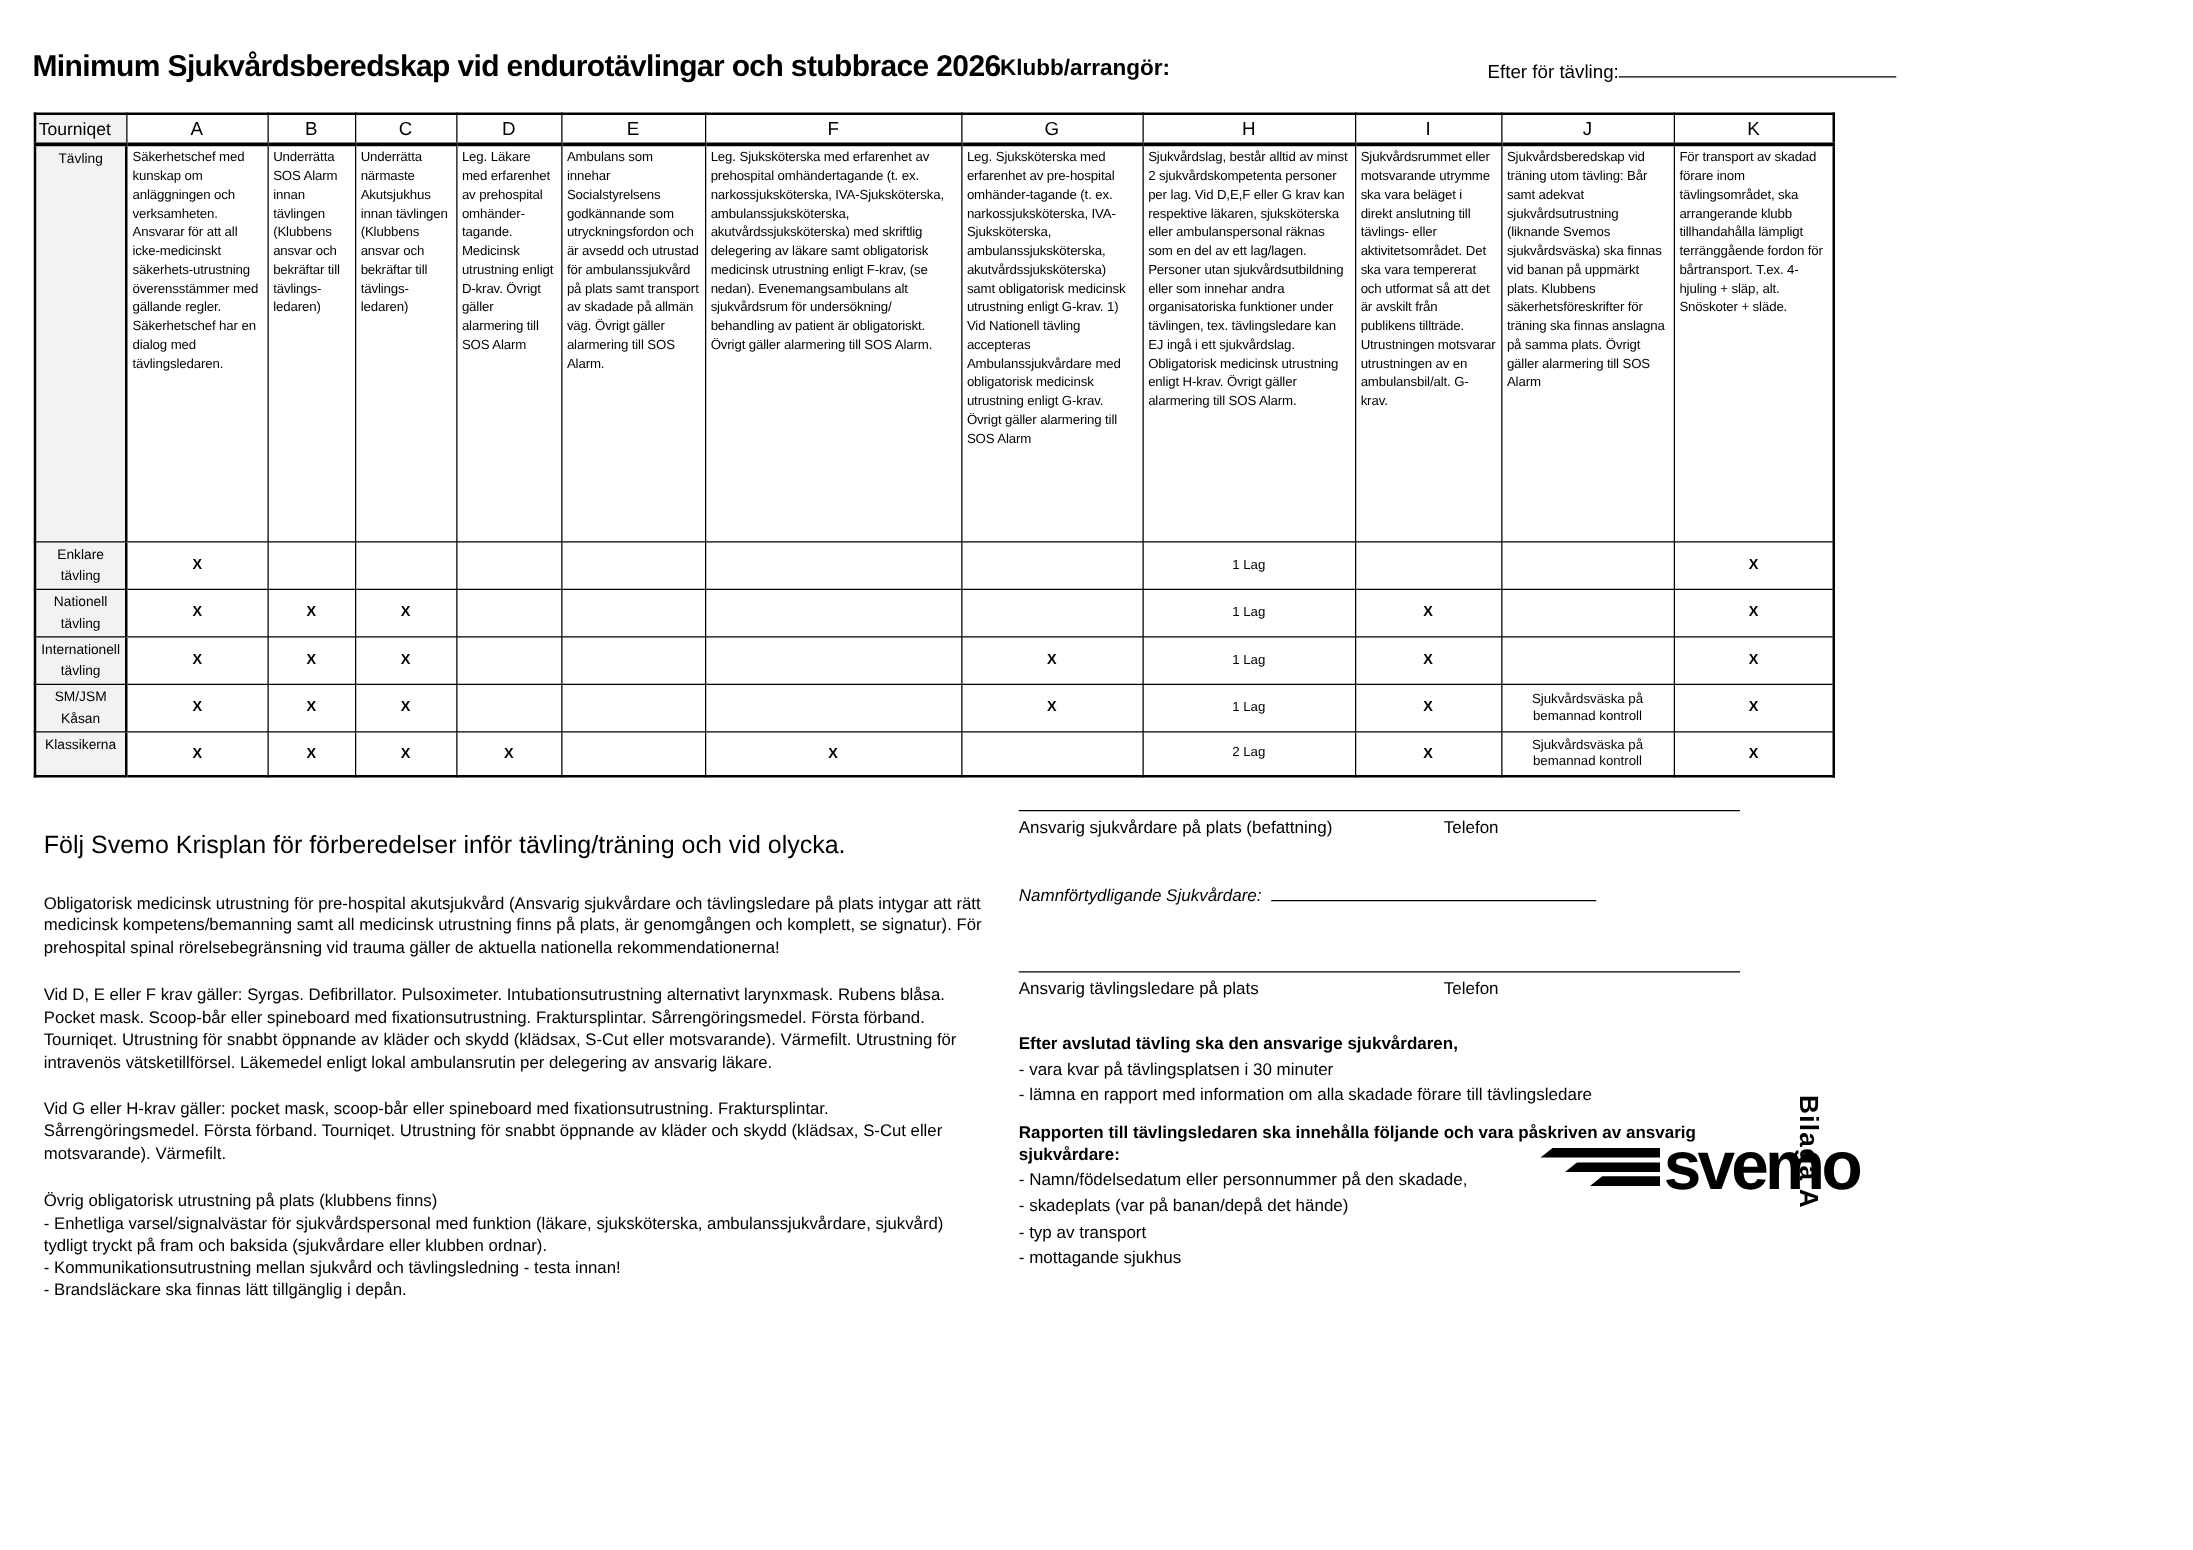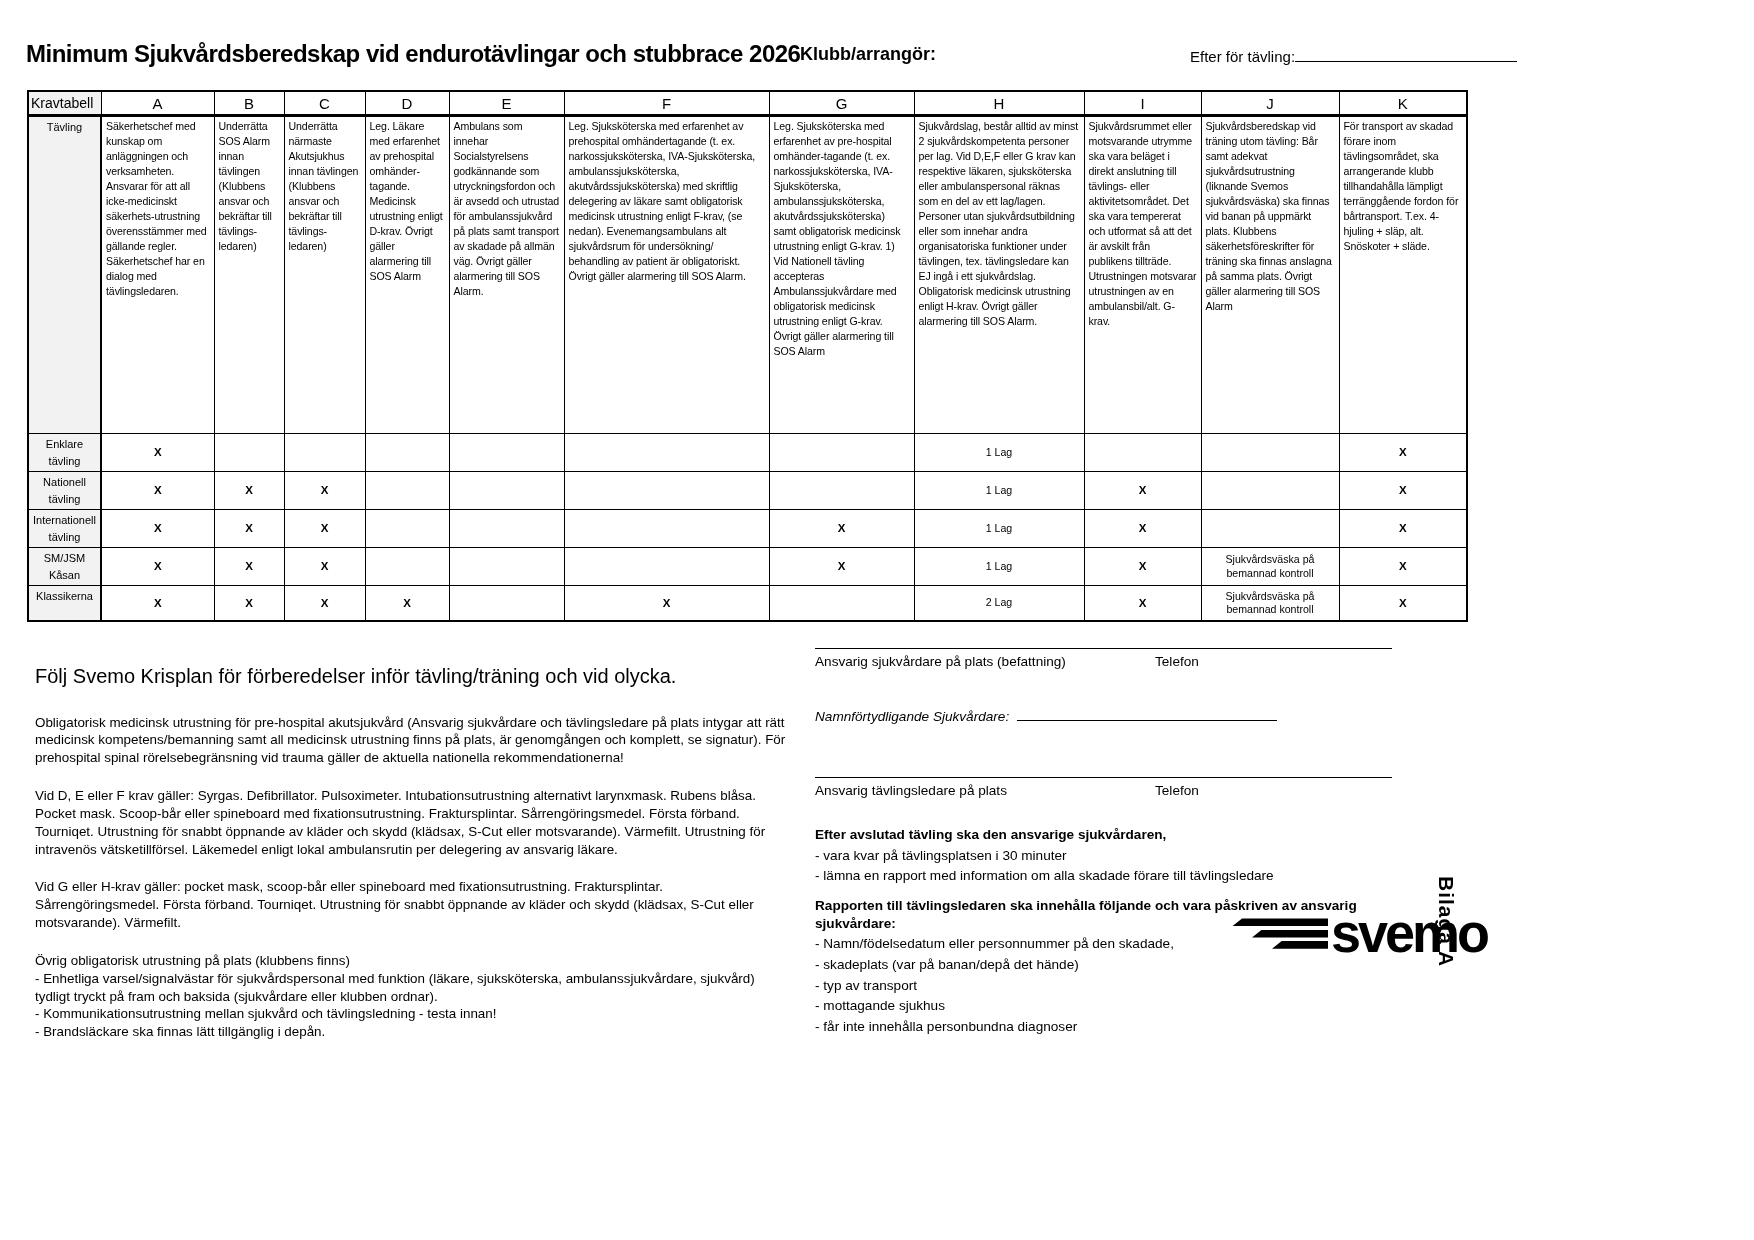--- a/index.html
+++ b/index.html
@@ -71,21 +71,21 @@
         <col style="width: 115px;">
         <col style="width: 205px;">
         <col style="width: 145px;">
         <col style="width: 170px;">
         <col style="width: 117px;">
         <col style="width: 138px;">
         <col style="width: 128px;">
       </colgroup>
     <thead>
       <tr id="head-row">
-          <th class="corner">Kravtabell</th>
+          <th class="corner">Tourniqet</th>
           <th>A</th>
           <th>B</th>
           <th>C</th>
           <th>D</th>
           <th>E</th>
           <th>F</th>
           <th>G</th>
           <th>H</th>
           <th>I</th>
           <th>J</th>
@@ -214,21 +214,20 @@
     <div id="after-items">
         <div class="item">- vara kvar på tävlingsplatsen i 30 minuter</div>
         <div class="item">- lämna en rapport med information om alla skadade förare till tävlingsledare</div>
       </div>
     <div class="bold-line tight">Rapporten till tävlingsledaren ska innehålla följande och vara påskriven av ansvarig sjukvårdare:</div>
     <div id="report-items">
         <div class="item">- Namn/födelsedatum eller personnummer på den skadade,</div>
         <div class="item">- skadeplats (var på banan/depå det hände)</div>
         <div class="item">- typ av transport</div>
         <div class="item">- mottagande sjukhus</div>
-        <div class="item">- får inte innehålla personbundna diagnoser</div>
       </div>
   </div>
 
   <div class="svemo">
     <div class="stripes">
       <div class="stripe s1"></div>
         <div class="stripe s2"></div>
         <div class="stripe s3"></div>
     </div>
     <div class="svemo-text">svemo</div>

